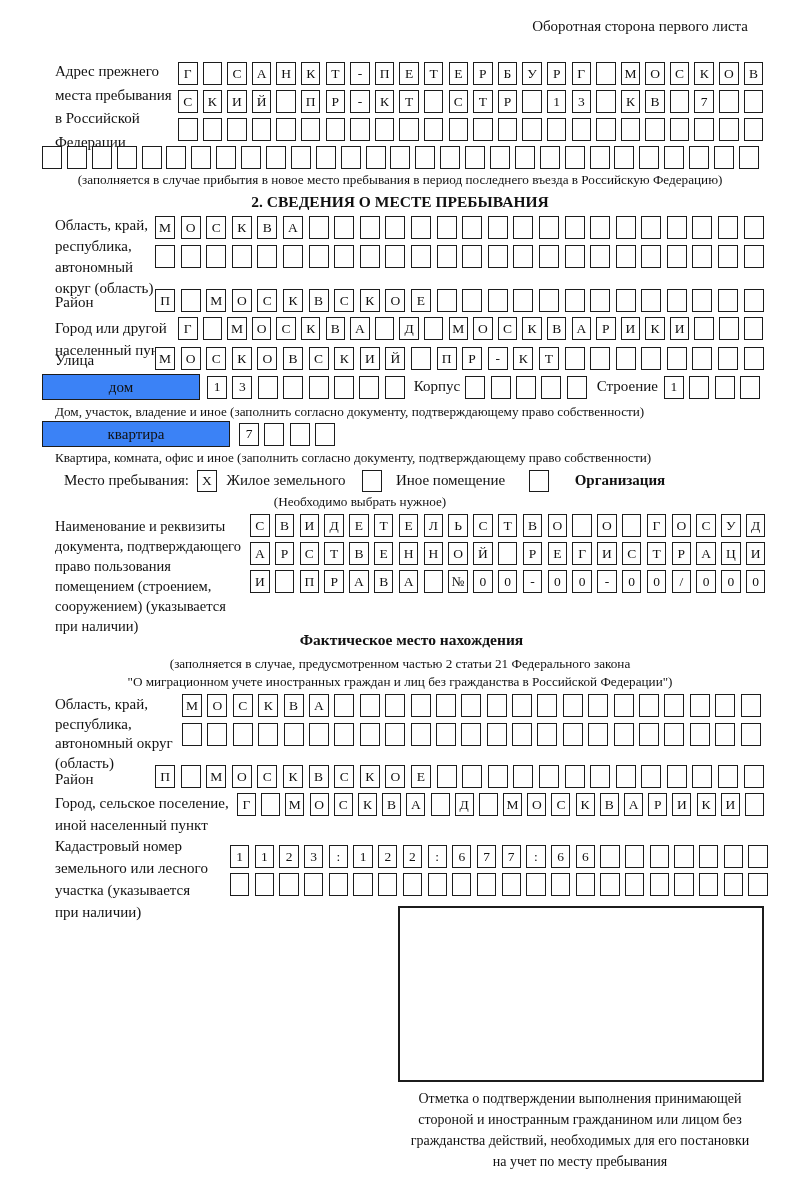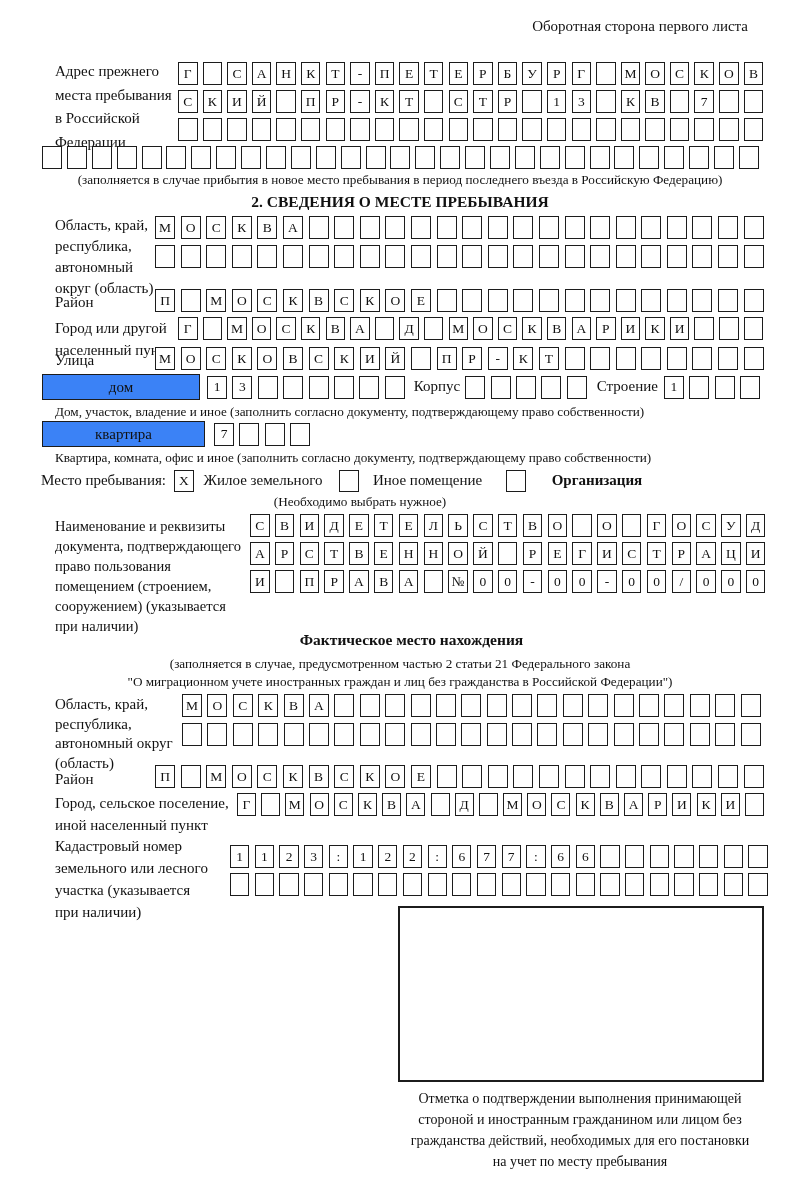--- a/index.html
+++ b/index.html
@@ -327,31 +327,31 @@
     <div class="cells" style="--w:20px; --g:5.4px; margin-left:6px;">
         <div class="cell">1</div>
         <div class="cell"></div>
         <div class="cell"></div>
         <div class="cell"></div>
       </div>
   </div>
   <div class="abs caption" style="left:55px; top:404px;">Дом, участок, владение и иное (заполнить согласно документу, подтверждающему право собственности)</div>
 
   <div class="abs rowflex" style="left:42px; top:421px;">
-    <div class="wide-box" style="width:163px;">квартира</div>
+    <div class="wide-box" style="width:188px;">квартира</div>
     <div class="cells" style="--w:20px; --g:5.4px; margin-left:9px;">
         <div class="cell">7</div>
         <div class="cell"></div>
         <div class="cell"></div>
         <div class="cell"></div>
       </div>
   </div>
   <div class="abs caption" style="left:55px; top:450px;">Квартира, комната, офис и иное (заполнить согласно документу, подтверждающему право собственности)</div>
 
-  <div class="abs rowflex" style="left:41px; top:469px;">
+  <div class="abs rowflex" style="left:64px; top:469px;">
     <span class="lbl">Место пребывания:</span>
     <div class="cell cb" style="margin-left:8px;">X</div>
     <span class="lbl" style="margin-left:10px;">Жилое земельного</span>
     <div class="cell cb" style="margin-left:17px;"></div>
     <span class="lbl" style="margin-left:14px;">Иное помещение</span>
     <div class="cell cb" style="margin-left:24px;"></div>
     <span class="lbl" style="margin-left:26px;font-weight:bold;">Организация</span>
   </div>
   <div class="abs caption" style="left:55px; top:494px; width:610px; text-align:center; white-space:normal;">(Необходимо выбрать нужное)</div>
 

